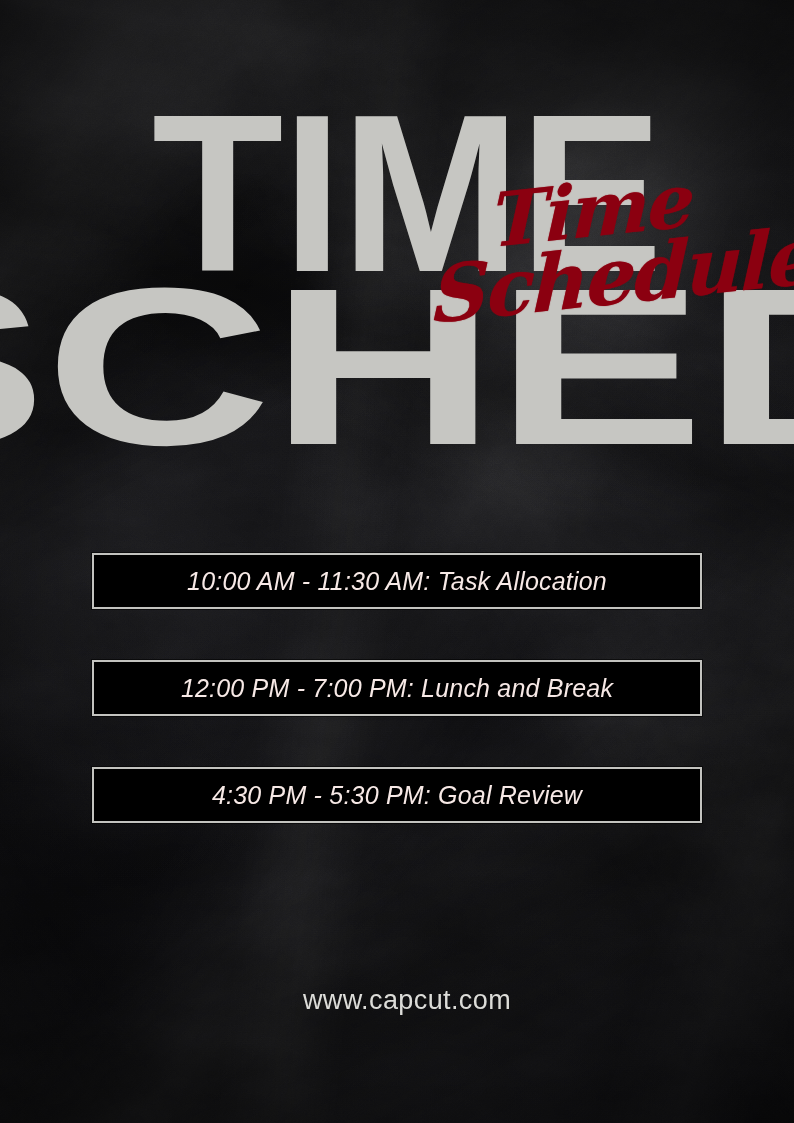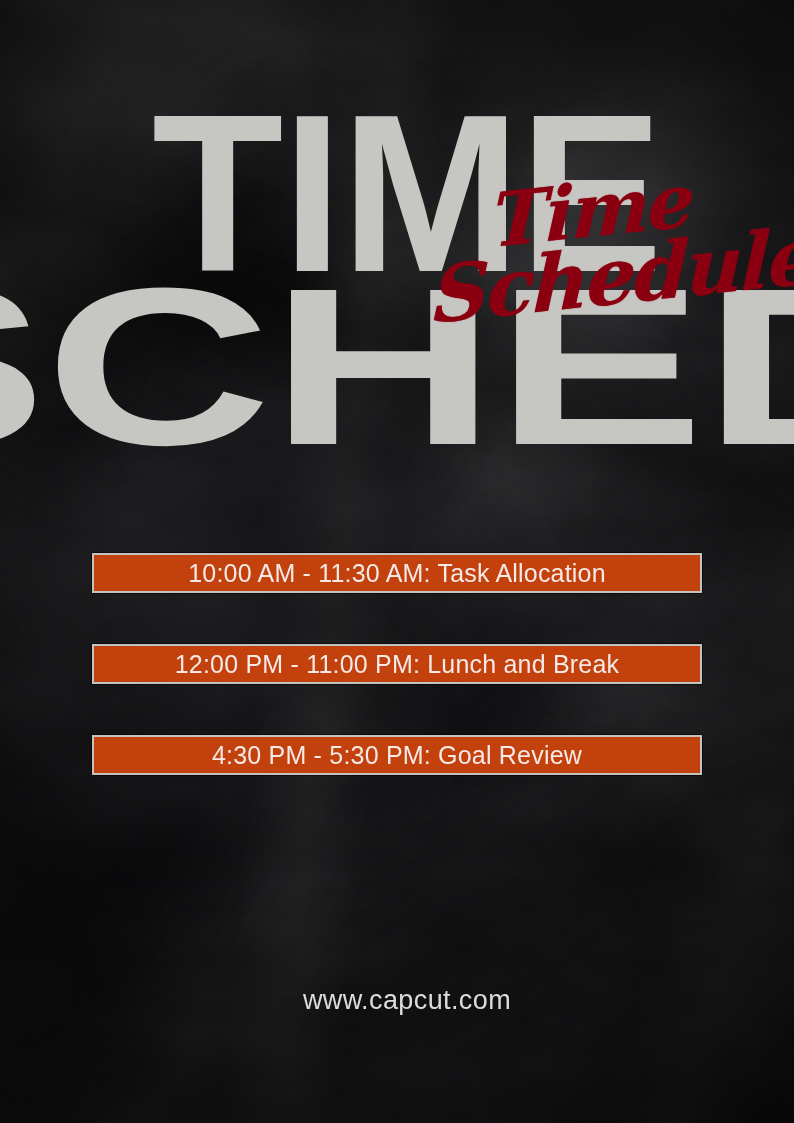--- a/index.html
+++ b/index.html
@@ -120,29 +120,30 @@
 
   
   .bars {
     position: absolute;
     left: 92px;
     top: 553px;
     width: 610px;
   }
   .bar {
     position: relative;
-    height: 40px;
+    height: 56px;
     margin-bottom: 51px;
-    background: #c2410c;
+    background: #000000;
     border: 2px solid #c3c3bf;
     box-sizing: border-box;
     display: flex;
     align-items: center;
     justify-content: center;
     box-shadow: 0 0 0 1px rgba(0,0,0,0.55);
+    font-style: italic;
   }
   .bar:last-child { margin-bottom: 16px; }
   .bar-text {
     color: #f7e9e6;
     font-size: 25px;
     font-weight: 400;
     letter-spacing: 0.2px;
     white-space: nowrap;
     font-family: "Liberation Sans", sans-serif;
   }
@@ -193,21 +194,21 @@
   </div>
 
   <div class="script script-time">Time</div>
   <div class="script script-schedule">Schedule</div>
 
   <div class="bars">
     <div class="bar">
       <span class="bar-text">10:00 AM - 11:30 AM: Task Allocation</span>
     </div>
     <div class="bar">
-      <span class="bar-text">12:00 PM - 11:00 PM: Lunch and Break</span>
+      <span class="bar-text">12:00 PM - 7:00 PM: Lunch and Break</span>
     </div>
     <div class="bar">
       <span class="bar-text">4:30 PM - 5:30 PM: Goal Review</span>
     </div>
   </div>
 
   <div class="footer">www.capcut.com</div>
 
 </div>
 

